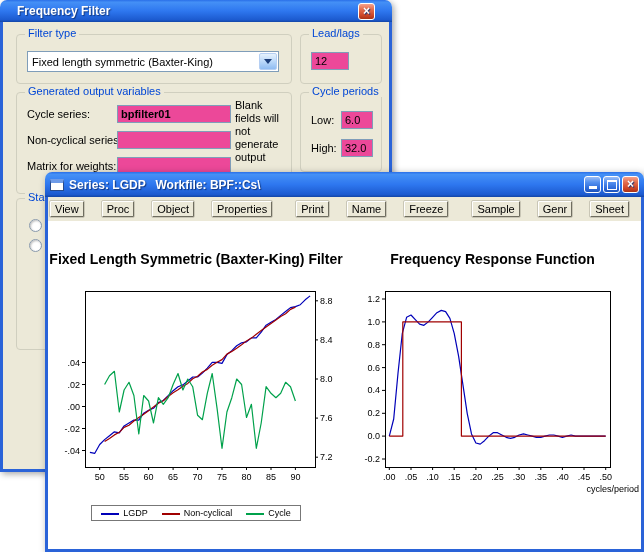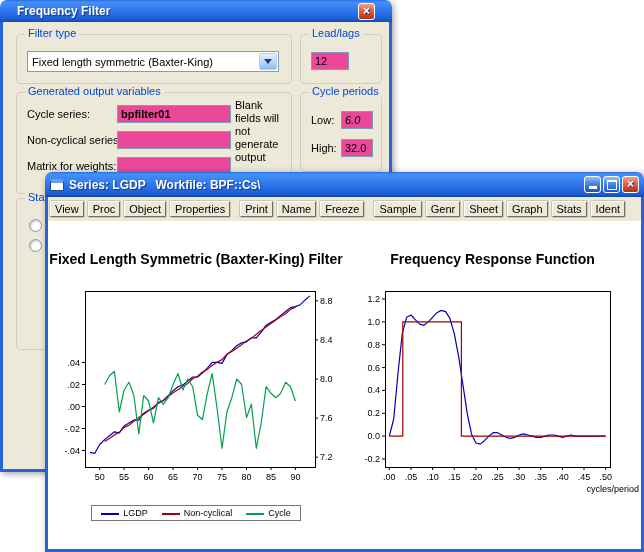--- a/index.html
+++ b/index.html
@@ -47,21 +47,21 @@
     border-radius:7px 7px 0 0;box-shadow:3px 3px 9px rgba(0,0,0,.45)}
   .win-titlebar{height:25px;border-radius:7px 7px 0 0;display:flex;align-items:center;
     padding:0 5px;color:#fff;font-weight:bold;font-size:12px;
     background:linear-gradient(180deg,#2A6FE8 0%,#4490F6 10%,#2E77EF 50%,#1C5ACF 90%,#1345A5 100%);
     text-shadow:1px 1px 1px #10367E}
   .win-title-text{white-space:pre;margin-left:5px}
   .win-icon{width:14px;height:12px;background:#fff;border:1px solid #274A8C;
     border-top:4px solid #6E9BE8;box-sizing:border-box;flex:0 0 auto}
   .win-body{position:absolute;top:25px;left:0;right:0;bottom:0;background:#ECE9D8;
     border:3px solid #2A63D8;border-top:none;box-sizing:border-box;display:flex;flex-direction:column}
-  .toolbar{height:22px;display:flex;align-items:center;padding:1px 2px;gap:4px;background:#ECE9D8}
+  .toolbar{height:22px;display:flex;align-items:center;padding:1px 2px;gap:18px;background:#ECE9D8}
   .tb-btn{font-family:"Liberation Sans",sans-serif;font-size:11px;padding:1px 4px;background:#ECE9D8;
     border:1px solid;border-color:#FFFFFF #6F6D60 #6F6D60 #FFFFFF;outline:1px solid #C9C6B6;
     border-radius:1px;white-space:nowrap;cursor:default}
   .tb-gap{margin-left:6px}
   .graph-area{flex:1;background:#fff;display:flex;align-items:flex-start;padding-top:30px;box-sizing:border-box}
   .chart{text-align:center}
   .chart-1{width:296px}
   .chart-2{width:297px}
   .chart-title{font-size:14px;font-weight:bold;margin-bottom:18px}
   svg text{font-family:"Liberation Sans",sans-serif;font-size:9px;fill:#000}
@@ -102,21 +102,21 @@
       <span class="f-label" style="left:10px;top:41px">Non-cyclical series:</span>
       <input class="txt-input" style="left: 100px; top: 38px; width: 114px;" value="">
       <span class="f-label" style="left:10px;top:67px">Matrix for weights:</span>
       <input class="txt-input" style="left: 100px; top: 64px; width: 114px;" value="">
       <span class="note" style="left:218px;top:6px;width:52px">Blank fields will not generate output</span>
     </div>
 
     <div class="groupbox" style="left:297px;top:70px;width:80px;height:78px">
       <span class="gb-label">Cycle periods</span>
       <span class="f-label" style="left:10px;top:21px">Low:</span>
-      <input class="txt-input" style="left: 40px; top: 18px; width: 32px; font-style: italic;" value="6.0">
+      <input class="txt-input" style="left: 40px; top: 18px; width: 32px;" value="6.0">
       <span class="f-label" style="left:10px;top:49px">High:</span>
       <input class="txt-input" style="left: 40px; top: 46px; width: 32px;" value="32.0">
     </div>
 
     <div class="groupbox" style="left:13px;top:176px;width:274px;height:150px">
       <span class="gb-label">Sta</span>
       <span class="radio" style="left:12px;top:20px"></span>
       <span class="radio" style="left:12px;top:40px"></span>
     </div>
 

